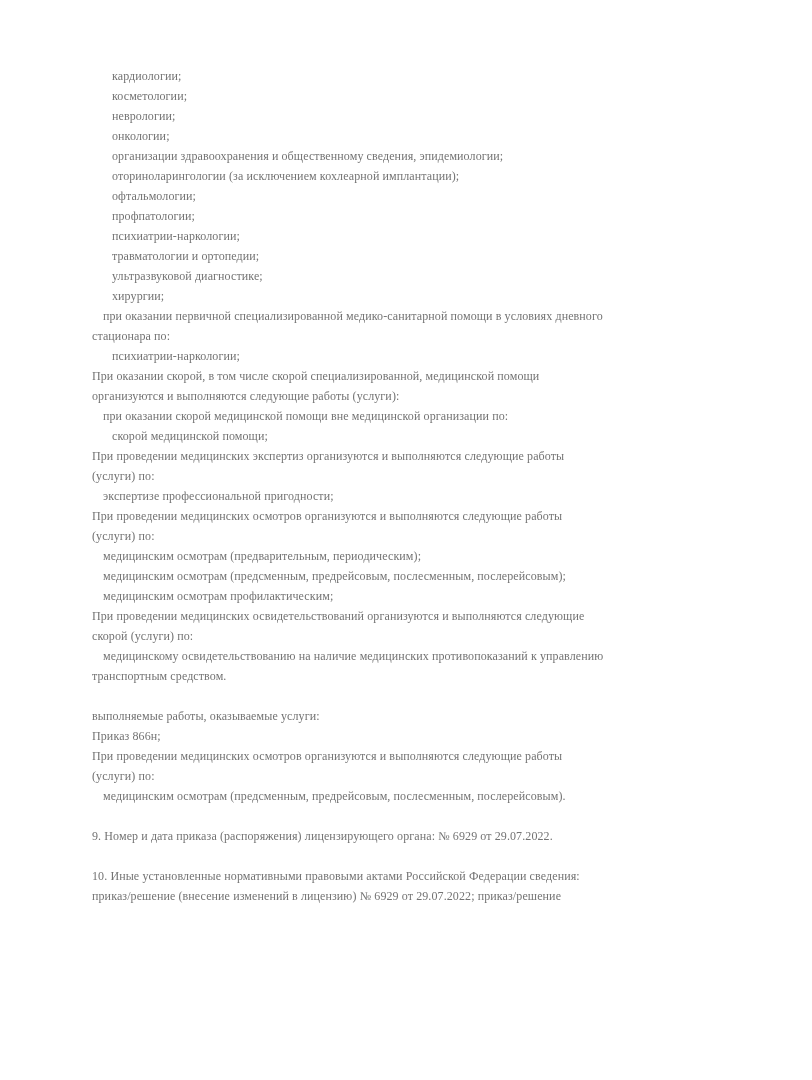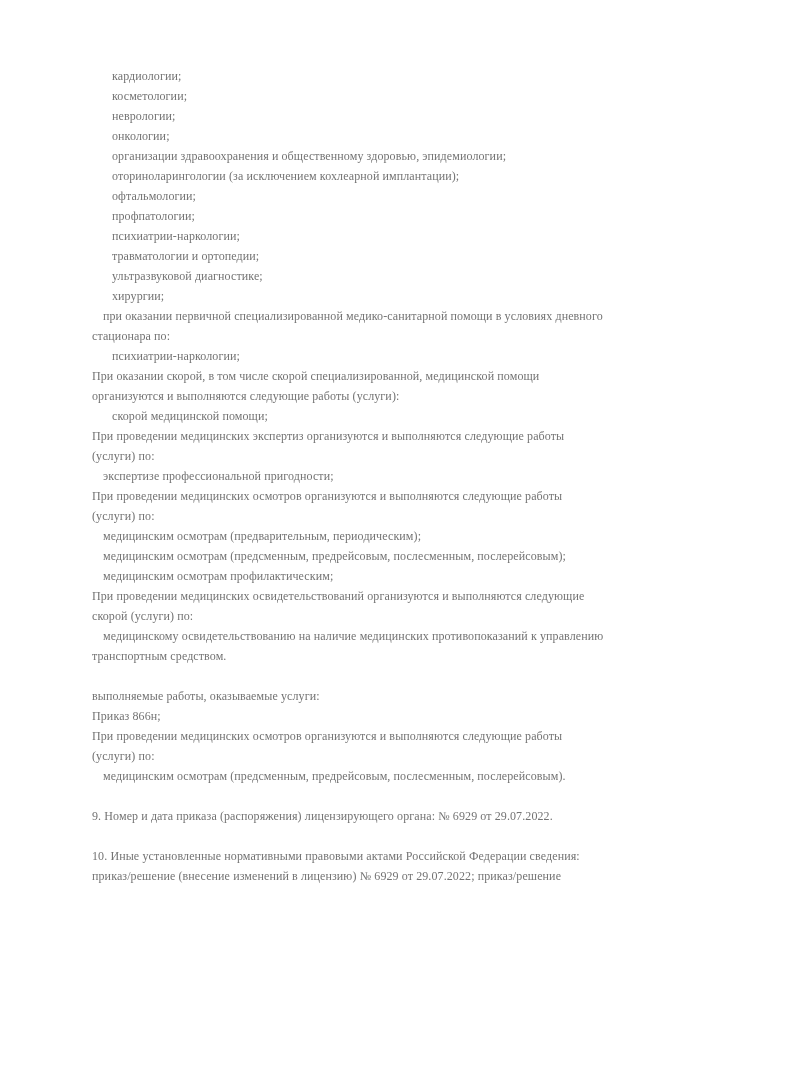--- a/index.html
+++ b/index.html
@@ -35,33 +35,34 @@
 </style>
 </head>
 <body>
 
 <div class="page">
   <div class="doc" id="doc-lines">
       <div class="line i2">кардиологии;</div>
       <div class="line i2">косметологии;</div>
       <div class="line i2">неврологии;</div>
       <div class="line i2">онкологии;</div>
-      <div class="line i2">организации здравоохранения и общественному здоровью, эпидемиологии;</div>
+      <div class="line i2">организации здравоохранения и общественному сведения, эпидемиологии;</div>
       <div class="line i2">оториноларингологии (за исключением кохлеарной имплантации);</div>
       <div class="line i2">офтальмологии;</div>
       <div class="line i2">профпатологии;</div>
       <div class="line i2">психиатрии-наркологии;</div>
       <div class="line i2">травматологии и ортопедии;</div>
       <div class="line i2">ультразвуковой диагностике;</div>
       <div class="line i2">хирургии;</div>
       <div class="line i1">при оказании первичной специализированной медико-санитарной помощи в условиях дневного</div>
       <div class="line i0">стационара по:</div>
       <div class="line i2">психиатрии-наркологии;</div>
       <div class="line i0">При оказании скорой, в том числе скорой специализированной, медицинской помощи</div>
       <div class="line i0">организуются и выполняются следующие работы (услуги):</div>
+      <div class="line i1">при оказании скорой медицинской помощи вне медицинской организации по:</div>
       <div class="line i2">скорой медицинской помощи;</div>
       <div class="line i0">При проведении медицинских экспертиз организуются и выполняются следующие работы</div>
       <div class="line i0">(услуги) по:</div>
       <div class="line i1">экспертизе профессиональной пригодности;</div>
       <div class="line i0">При проведении медицинских осмотров организуются и выполняются следующие работы</div>
       <div class="line i0">(услуги) по:</div>
       <div class="line i1">медицинским осмотрам (предварительным, периодическим);</div>
       <div class="line i1">медицинским осмотрам (предсменным, предрейсовым, послесменным, послерейсовым);</div>
       <div class="line i1">медицинским осмотрам профилактическим;</div>
       <div class="line i0">При проведении медицинских освидетельствований организуются и выполняются следующие</div>

